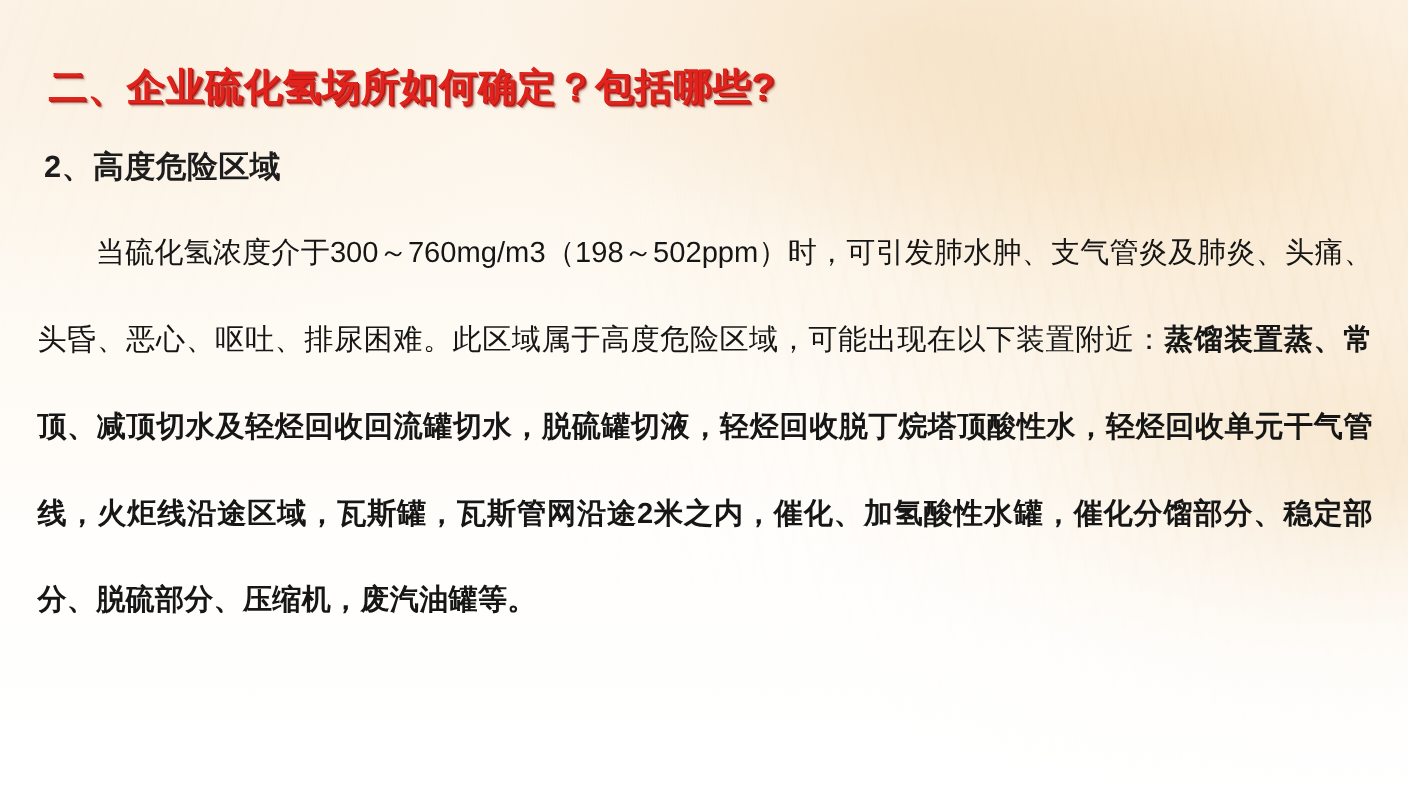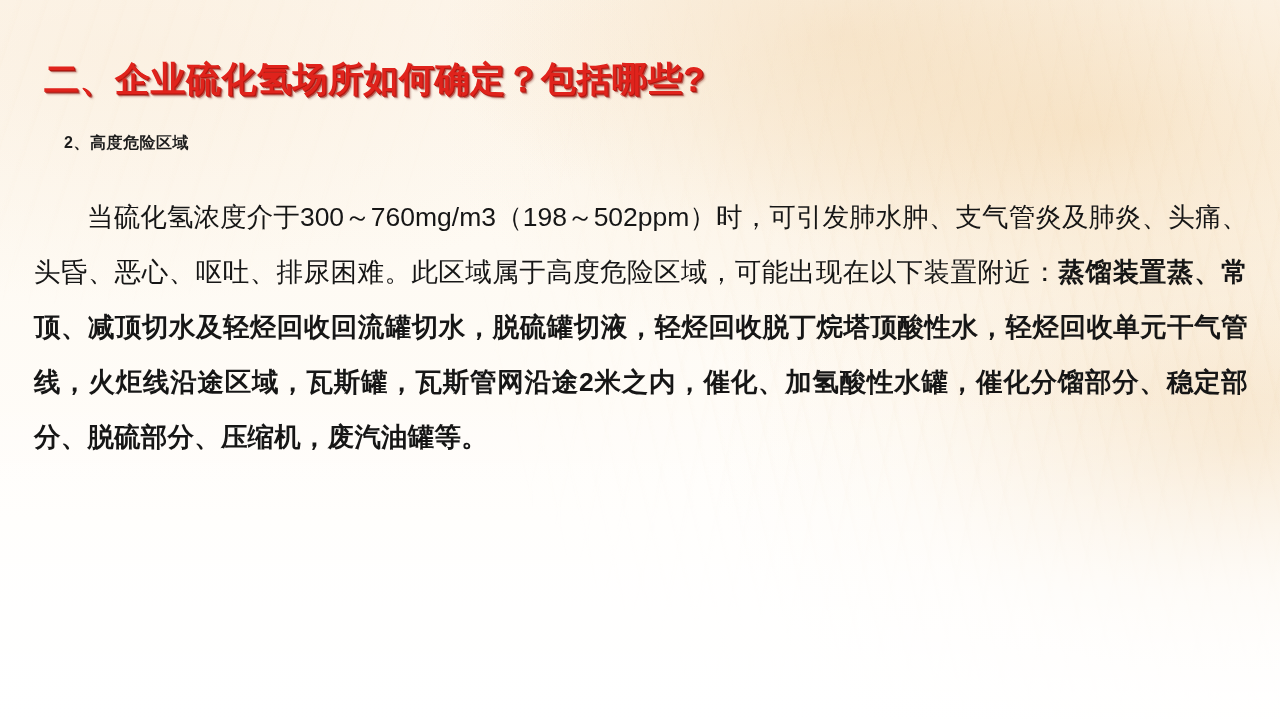--- a/index.html
+++ b/index.html
@@ -85,35 +85,34 @@
     text-shadow:
       1px 1px 0 #b3160f,
       2px 2px 0 rgba(150,20,12,0.55),
       3px 3px 2px rgba(120,16,10,0.30);
   }
 
   .section-heading {
     position: absolute;
     left: 40px;
     top: 133px;
-    font-size: 16px;
+    font-size: 28px;
     font-weight: bold;
     color: #1d1d1d;
     letter-spacing: 0.5px;
     white-space: nowrap;
-    margin-left: 24px;
   }
 
   .body-block {
     position: absolute;
     left: 34px;
     width: 1214px;
     color: #161616;
     font-size: 26.5px;
-    line-height: 55px;
+    line-height: 79px;
     text-align: justify;
     text-justify: inter-ideograph;
   }
   .para-1 { top: 190px; }
   .para-2 { top: 539px; }
 
   .indent { display: inline-block; width: 2em; }
   .emphasis { font-weight: bold; letter-spacing: 0.2px; }
 </style>
 </head>

